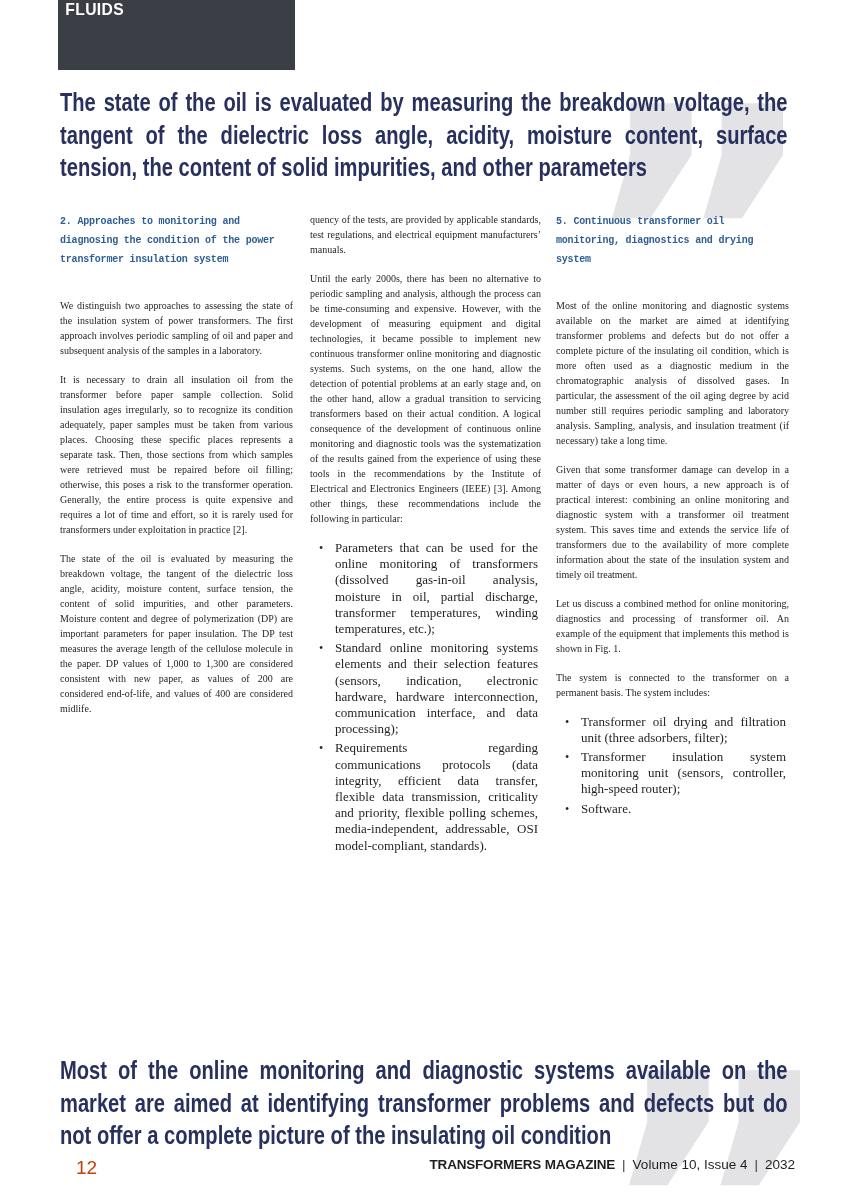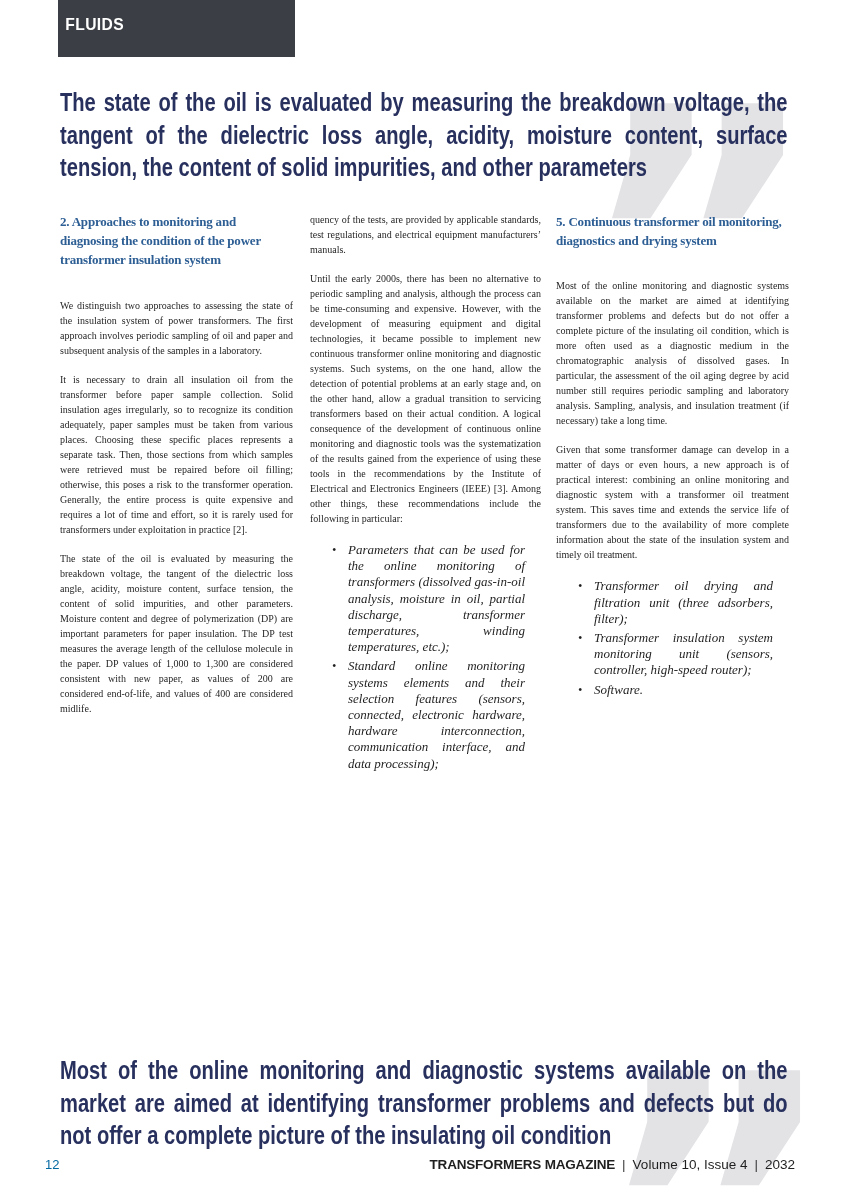--- a/index.html
+++ b/index.html
@@ -2,22 +2,22 @@
 <html lang="en"><head>
 <meta charset="utf-8">
 <style>
   html,body{margin:0;padding:0;background:#ffffff;}
   .page{
     position:relative;width:849px;height:1200px;background:#ffffff;
     overflow:hidden;font-family:"Liberation Serif",serif;color:#1f1f1f;
   }
   
   .tab{
-    position:absolute;left:58px;top:0;width:237px;height:57px;
-    background:#3b3e44;display:flex;align-items:center;
+    position:absolute;left:58px;top:0;width:237px;height:70px;
+    background:#3b3e44;display:flex;align-items:flex-start;
   }
   .tab-label{
     font-family:"Liberation Sans",sans-serif;font-weight:bold;
     font-size:17px;color:#ffffff;letter-spacing:.4px;
     padding:0 0 7px 8px;transform:scaleX(.92);transform-origin:0 100%;
   }
   
   .quote{
     position:absolute;left:60px;z-index:1;
     font-family:"Liberation Sans",sans-serif;font-weight:bold;
@@ -33,42 +33,42 @@
     font-size:370px;line-height:1;pointer-events:none;user-select:none;
   }
   .qmark-top{left:578px;top:60px;}
   .qmark-bottom{left:595px;top:1027px;}
   
   .col{position:absolute;top:212px;height:815px;overflow:hidden;z-index:1;}
   .col1{left:60px;width:233px;}
   .col2{left:310px;width:231px;}
   .col3{left:556px;width:233px;}
   .col h2{
-    font-family:Liberation Serif, serif;font-weight:bold;
-    font-size:13px;line-height:19.2px;letter-spacing:-.2px;
+    font-family:Liberation Mono, monospace;font-weight:bold;
+    font-size:10px;line-height:19.2px;letter-spacing:-.2px;
     color:#2d5e94;margin:0 0 28px 0;
   }
   .col p{
     margin:0 0 14px 0;font-size:10px;line-height:15px;
     text-align:justify;hyphens:auto;-webkit-hyphens:auto;
   }
-  .col ul{margin:16px;padding:0;list-style:none;font-style:italic;}
+  .col ul{margin:3px;padding:0;list-style:none;}
   .col li{
     position:relative;padding-left:22px;margin:0 0 3px 0;
     font-size:13px;line-height:16.2px;text-align:justify;
     hyphens:auto;-webkit-hyphens:auto;
   }
   .col li::before{
     content:"\2022";position:absolute;left:6px;top:0;
     font-size:12px;color:#1f1f1f;
   }
   
   .footer-page-number{
-    position:absolute;left:45px;top:1157px;z-index:1;
-    font-family:"Liberation Sans",sans-serif;font-size:13px;color:#0369a1;
+    position:absolute;left:76px;top:1157px;z-index:1;
+    font-family:"Liberation Sans",sans-serif;font-size:19px;color:#c2410c;
   }
   .footer-right{
     position:absolute;right:54px;top:1157px;z-index:1;
     display:flex;align-items:baseline;
     font-family:"Liberation Sans",sans-serif;font-size:13.5px;color:#1f1f1f;
   }
   .footer-right .mag{font-weight:bold;letter-spacing:-.2px;}
   .footer-right .sep{margin:0 7px;color:#3a3a3a;font-weight:400;}
 </style>
 </head>
@@ -88,28 +88,31 @@
     <p>We distinguish two approaches to assessing the state of the insulation system of power transformers. The first approach involves periodic sampling of oil and paper and subsequent analysis of the samples in a laboratory.</p>
     <p>It is necessary to drain all insulation oil from the transformer before paper sample collection. Solid insulation ages irregularly, so to recognize its condition adequately, paper samples must be taken from various places. Choosing these specific places represents a separate task. Then, those sections from which samples were retrieved must be repaired before oil filling; otherwise, this poses a risk to the transformer operation. Generally, the entire process is quite expensive and requires a lot of time and effort, so it is rarely used for transformers under exploitation in practice [2].</p>
     <p>The state of the oil is evaluated by measuring the breakdown voltage, the tangent of the dielectric loss angle, acidity, moisture content, surface tension, the content of solid impurities, and other parameters. Moisture content and degree of polymerization (DP) are important parameters for paper insulation. The DP test measures the average length of the cellulose molecule in the paper. DP values of 1,000 to 1,300 are considered consistent with new paper, as values of 200 are considered end-of-life, and values of 400 are considered midlife.</p>
   </div>
 
   <div class="col col2">
     <p>quency of the tests, are provided by applicable standards, test regulations, and electrical equipment manufacturers’ manuals.</p>
     <p>Until the early 2000s, there has been no alternative to periodic sampling and analysis, although the process can be time-consuming and expensive. However, with the development of measuring equipment and digital technologies, it became possible to implement new continuous transformer online monitoring and diagnostic systems. Such systems, on the one hand, allow the detection of potential problems at an early stage and, on the other hand, allow a gradual transition to servicing transformers based on their actual condition. A logical consequence of the development of continuous online monitoring and diagnostic tools was the systematization of the results gained from the experience of using these tools in the recommendations by the Institute of Electrical and Electronics Engineers (IEEE) [3]. Among other things, these recommendations include the following in particular:</p>
     <ul>
       <li>Parameters that can be used for the online monitoring of transformers (dissolved gas-in-oil analysis, moisture in oil, partial discharge, transformer temperatures, winding temperatures, etc.);</li>
-      <li>Standard online monitoring systems elements and their selection features (sensors, connected, electronic hardware, hardware interconnection, communication interface, and data processing);</li>
+      <li>Standard online monitoring systems elements and their selection features (sensors, indication, electronic hardware, hardware interconnection, communication interface, and data processing);</li>
+      <li>Requirements regarding communications protocols (data integrity, efficient data transfer, flexible data transmission, criticality and priority, flexible polling schemes, media-independent, addressable, OSI model-compliant, standards).</li>
     </ul>
   </div>
 
   <div class="col col3">
     <h2>5. Continuous transformer oil monitoring, diagnostics and drying system</h2>
     <p>Most of the online monitoring and diagnostic systems available on the market are aimed at identifying transformer problems and defects but do not offer a complete picture of the insulating oil condition, which is more often used as a diagnostic medium in the chromatographic analysis of dissolved gases. In particular, the assessment of the oil aging degree by acid number still requires periodic sampling and laboratory analysis. Sampling, analysis, and insulation treatment (if necessary) take a long time.</p>
     <p>Given that some transformer damage can develop in a matter of days or even hours, a new approach is of practical interest: combining an online monitoring and diagnostic system with a transformer oil treatment system. This saves time and extends the service life of transformers due to the availability of more complete information about the state of the insulation system and timely oil treatment.</p>
+    <p>Let us discuss a combined method for online monitoring, diagnostics and processing of transformer oil. An example of the equipment that implements this method is shown in Fig. 1.</p>
+    <p>The system is connected to the transformer on a permanent basis. The system includes:</p>
     <ul>
       <li>Transformer oil drying and filtration unit (three adsorbers, filter);</li>
       <li>Transformer insulation system monitoring unit (sensors, controller, high-speed router);</li>
       <li>Software.</li>
     </ul>
   </div>
 
   <span class="qmark qmark-bottom">”</span>
   <div class="quote quote-bottom">Most of the online monitoring and diagnostic systems available on the market are aimed at identifying transformer problems and defects but do not offer a complete picture of the insulating oil condition</div>
 

